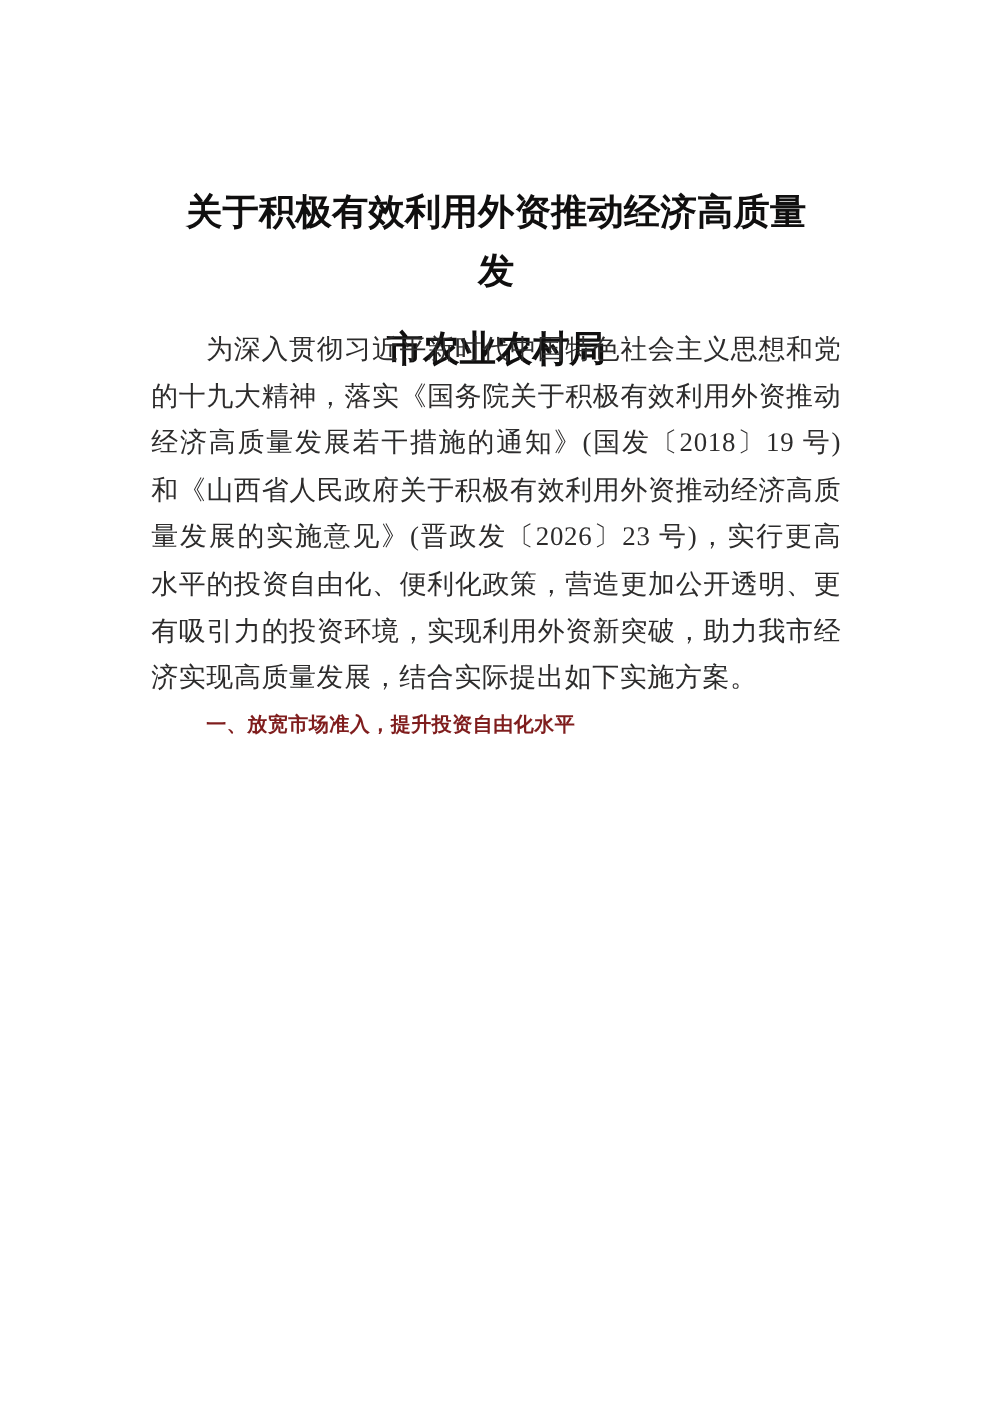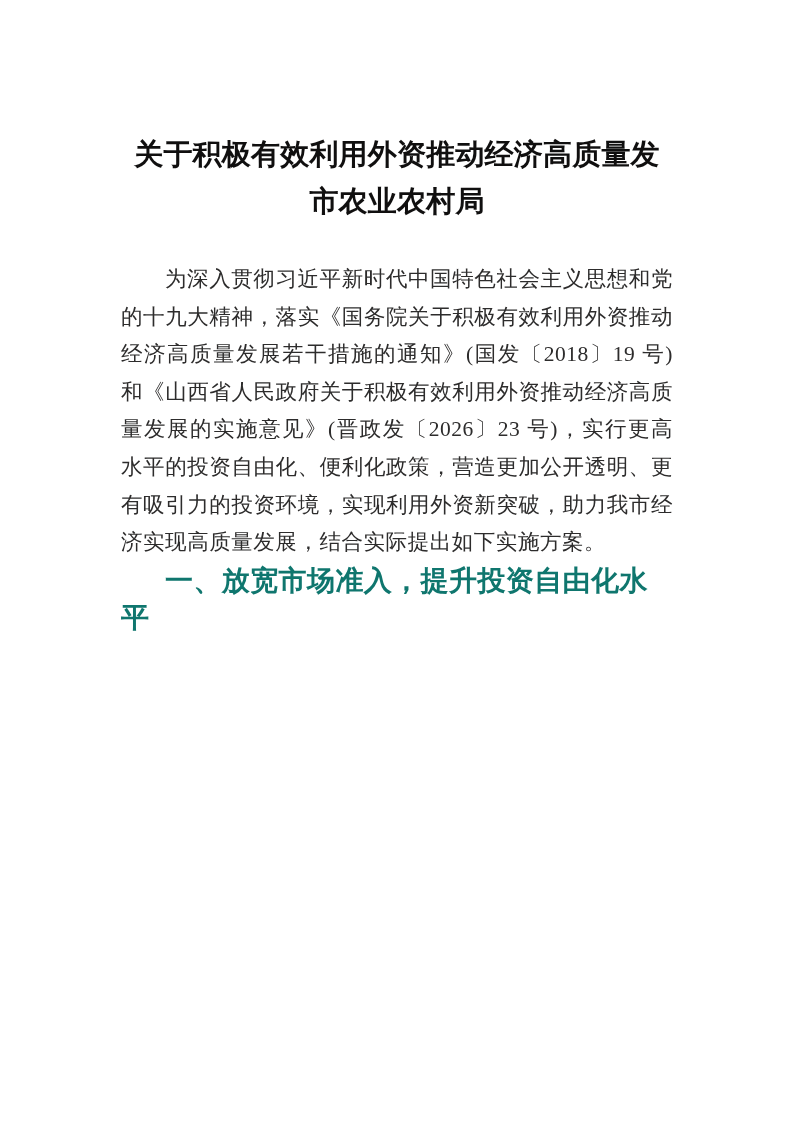--- a/index.html
+++ b/index.html
@@ -9,21 +9,21 @@
   }
   .page {
     position: relative;
     width: 793px;
     height: 1122px;
     background: #ffffff;
     overflow: hidden;
     box-sizing: border-box;
   }
   .doc-title {
-    margin: 0;
+    margin: 16px;
     padding: 0;
     font-family: "Liberation Sans", "DejaVu Sans", sans-serif;
     font-weight: bold;
     font-size: 29px;
     line-height: 47px;
     text-align: center;
     color: #100f0f;
     letter-spacing: 0.2px;
   }
   .title-block {
@@ -50,23 +50,23 @@
     letter-spacing: 0.55px;
   }
   p.indent {
     text-indent: 44px;
   }
   p.heading {
     margin: 0;
     padding: 0;
     font-family: Liberation Serif, serif;
     font-weight: bold;
-    font-size: 28px;
+    font-size: 16px;
     line-height: 37.6px;
-    color: #0f766e;
+    color: #7f1d1d;
     text-indent: 44px;
     letter-spacing: 0.4px;
   }
 </style>
 </head>
 <body>
 
 <div class="page">
 
   <div class="title-block">

